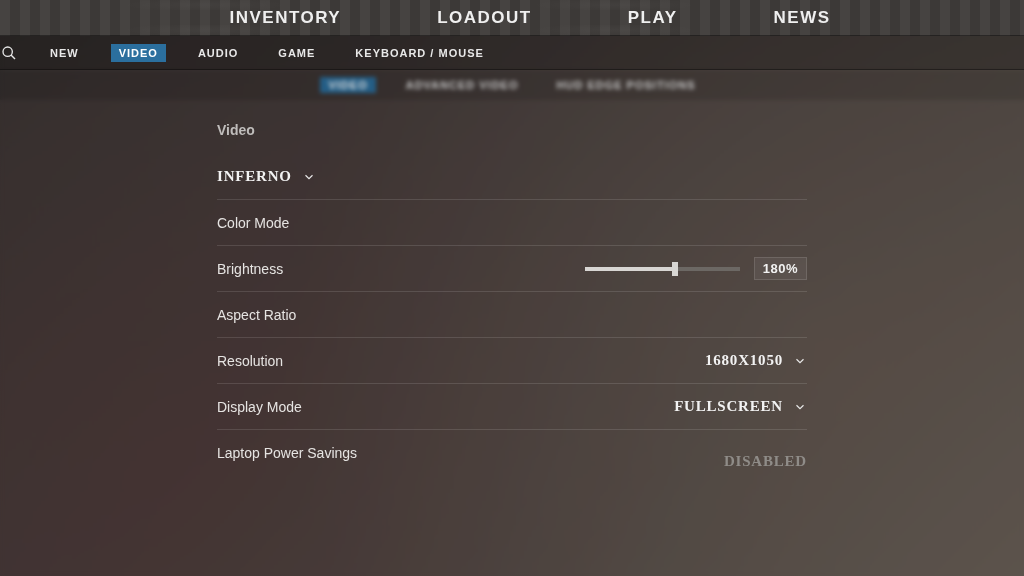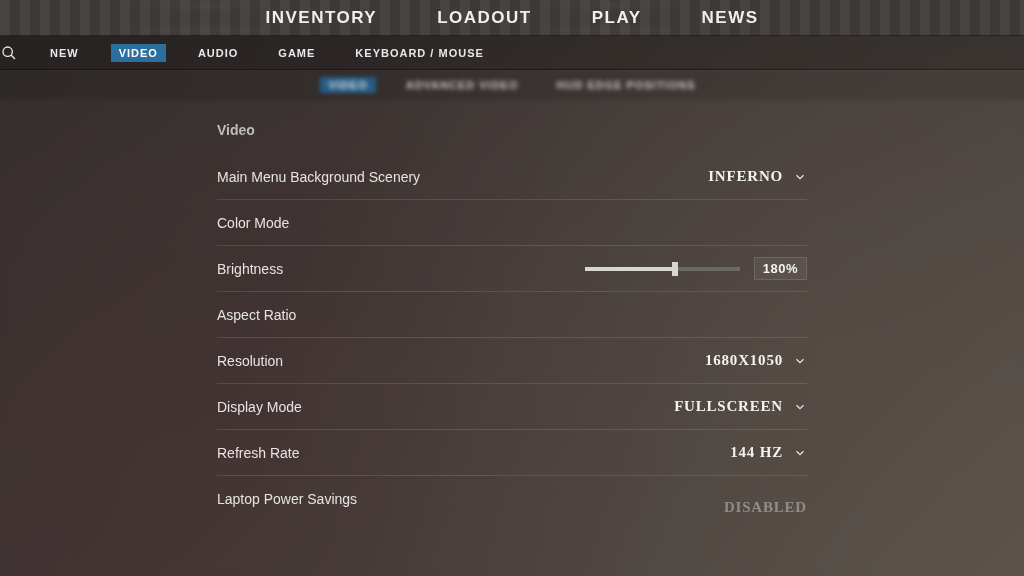--- a/index.html
+++ b/index.html
@@ -46,20 +46,21 @@
   .topnav::after{ bottom:0; }
   .topnav .item {
     font-family: "Arial Narrow", Arial, sans-serif;
     font-stretch: condensed;
     font-size: 17px;
     font-weight: 700;
     letter-spacing: 1.5px;
     color: #efefef;
     text-transform: uppercase;
     cursor: pointer;
+    margin-left: 36px;
   }
 
   
   .catbar {
     height: 34px;
     display:flex;
     align-items:center;
     gap: 24px;
     background: rgba(0,0,0,0.25);
     border-bottom: 1px solid rgba(0,0,0,0.35);
@@ -214,21 +215,20 @@
 <div class="subbar">
   <div class="sub active">VIDEO</div>
   <div class="sub">ADVANCED VIDEO</div>
   <div class="sub">HUD EDGE POSITIONS</div>
 </div>
 
 <div class="settings">
   <div class="section-title">Video</div>
 
   <div class="row">
-    <div class="label">Main Menu Background Scenery</div>
     <div class="value-wrap">
       <div class="value">INFERNO</div>
       <div class="chevron"><svg viewBox="0 0 24 24">
             <polyline points="6 9 12 15 18 9"></polyline>
           </svg></div>
     </div>
   </div>
 
   <div class="row">
     <div class="label">Color Mode</div>
@@ -262,29 +262,20 @@
   <div class="row">
     <div class="label">Display Mode</div>
     <div class="value-wrap">
       <div class="value">FULLSCREEN</div>
       <div class="chevron"><svg viewBox="0 0 24 24">
             <polyline points="6 9 12 15 18 9"></polyline>
           </svg></div>
     </div>
   </div>
 
-  <div class="row">
-    <div class="label">Refresh Rate</div>
-    <div class="value-wrap">
-      <div class="value">144 HZ</div>
-      <div class="chevron"><svg viewBox="0 0 24 24">
-            <polyline points="6 9 12 15 18 9"></polyline>
-          </svg></div>
-    </div>
-  </div>
 
   <div class="row">
     <div class="label">Laptop Power Savings</div>
     <div class="value-wrap">
       <div class="value disabled">DISABLED</div>
     </div>
   </div>
 
 </div>
 

